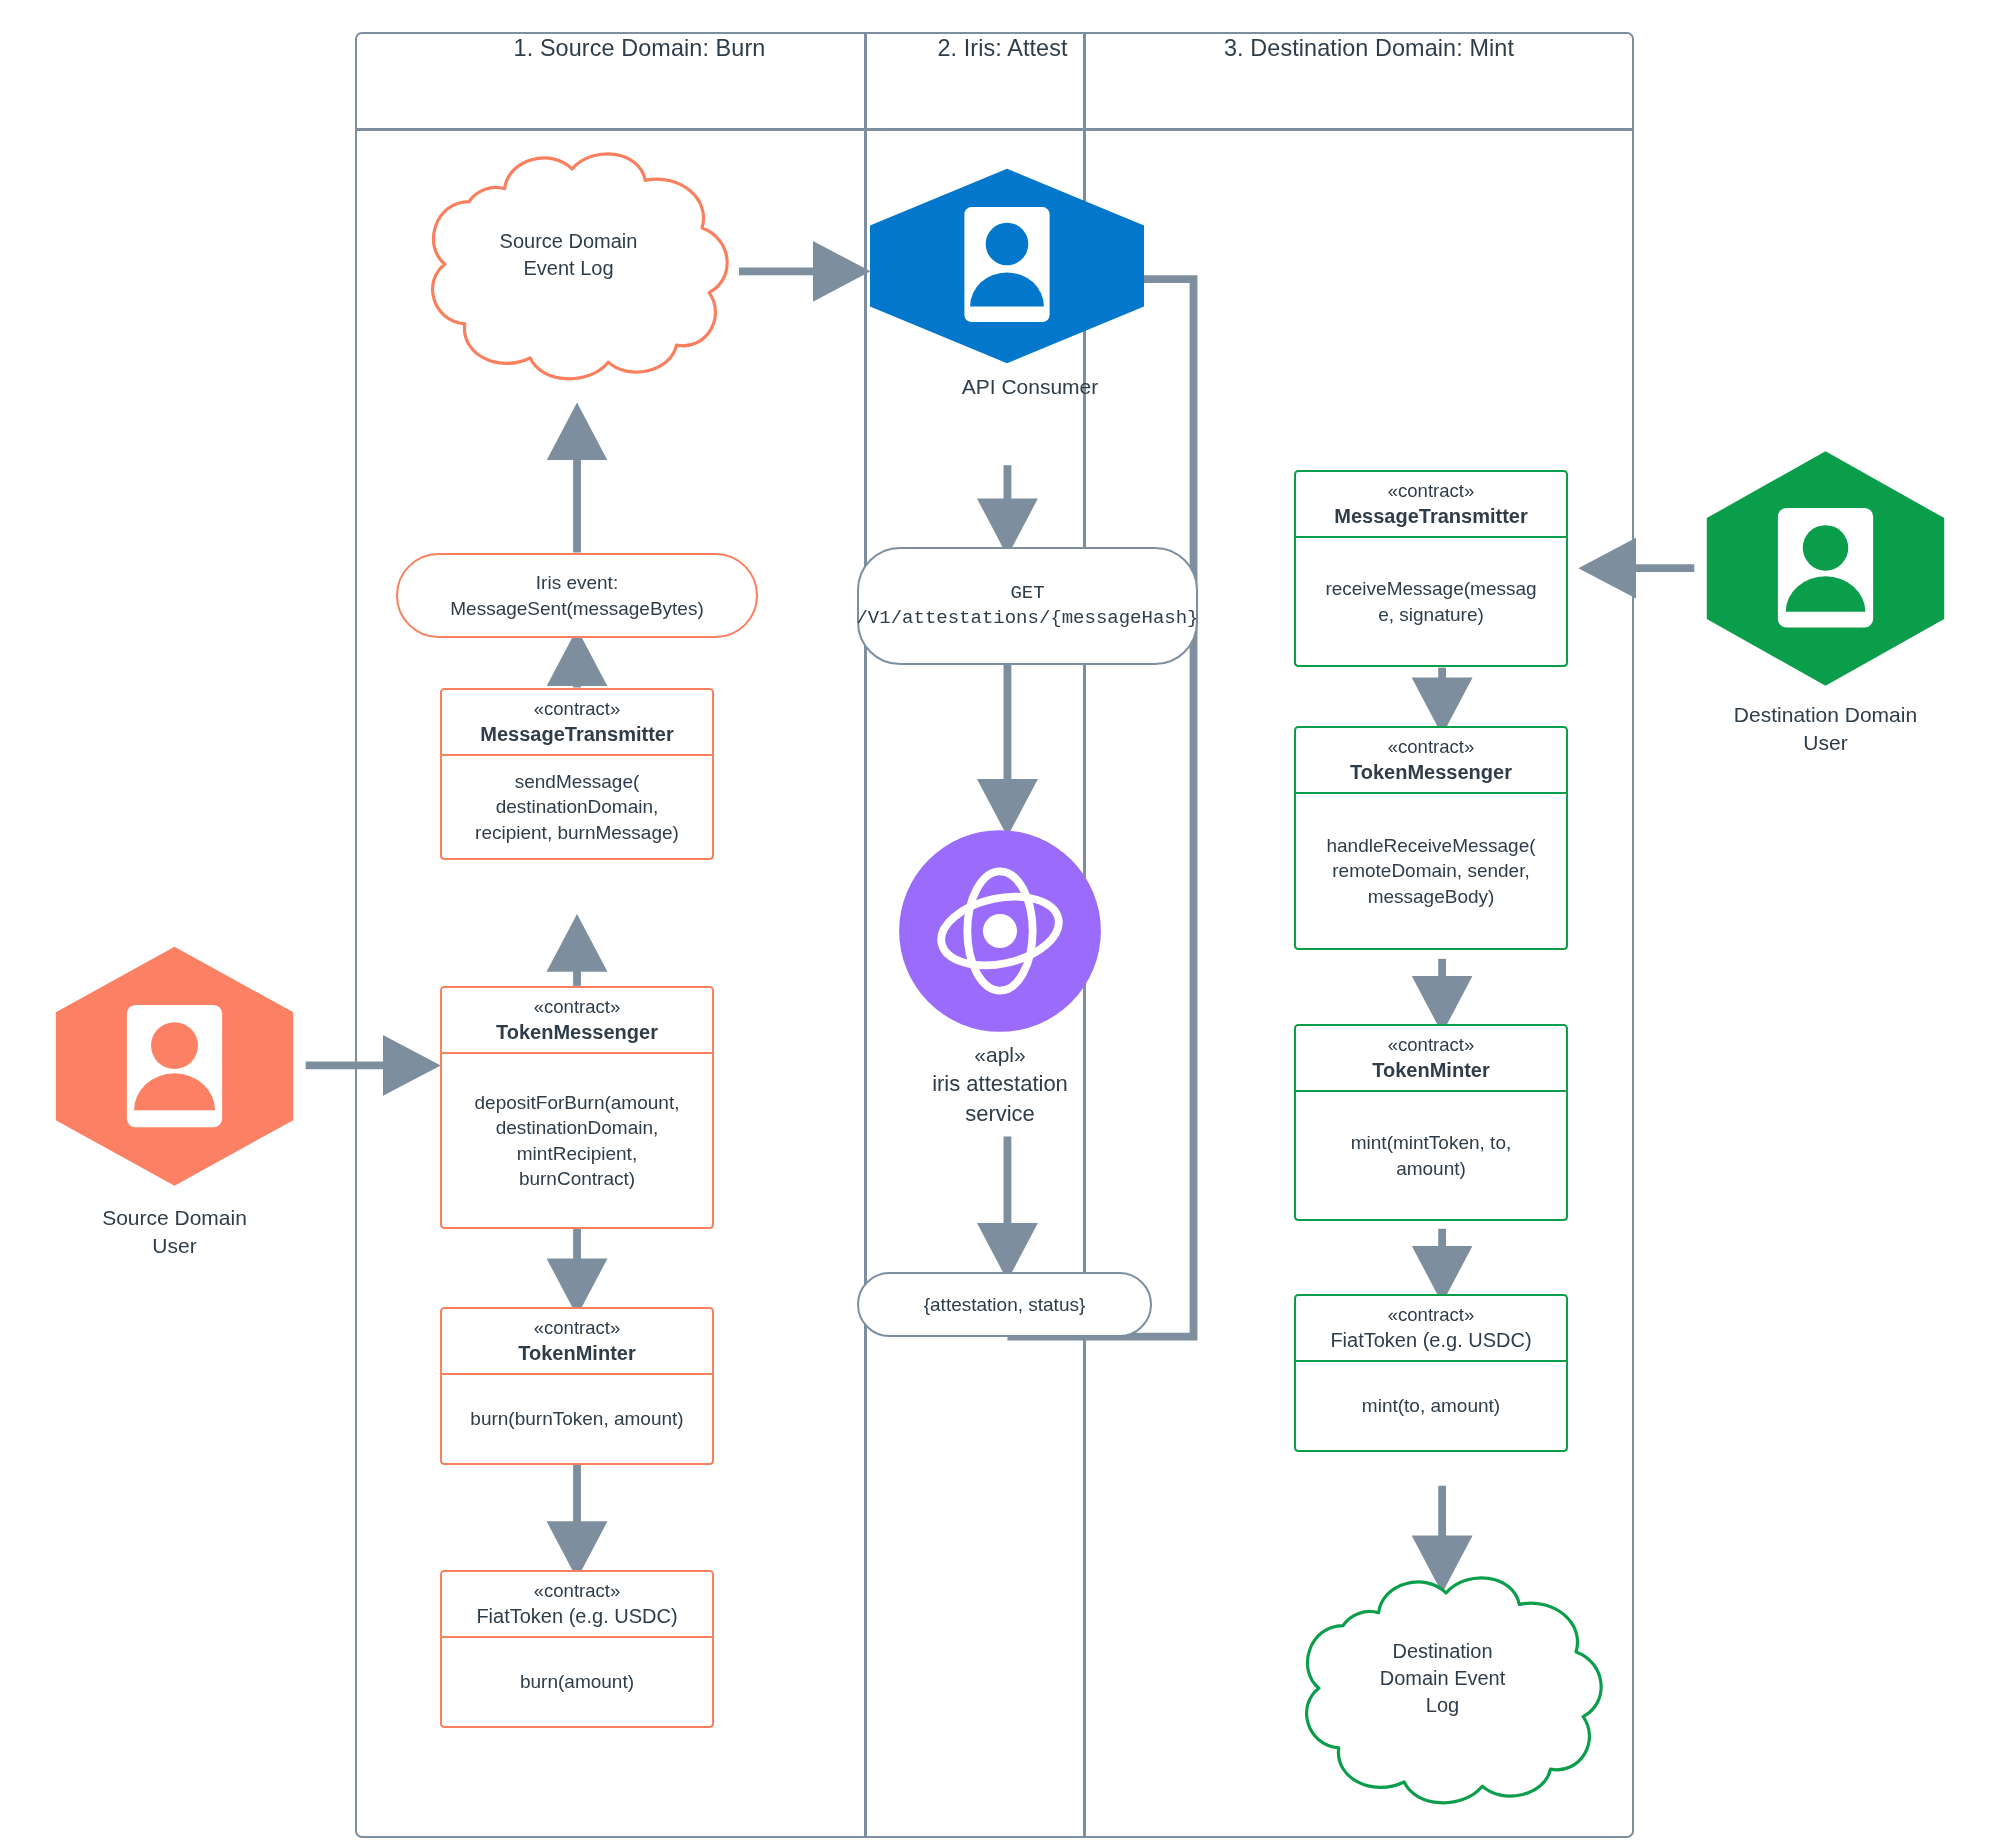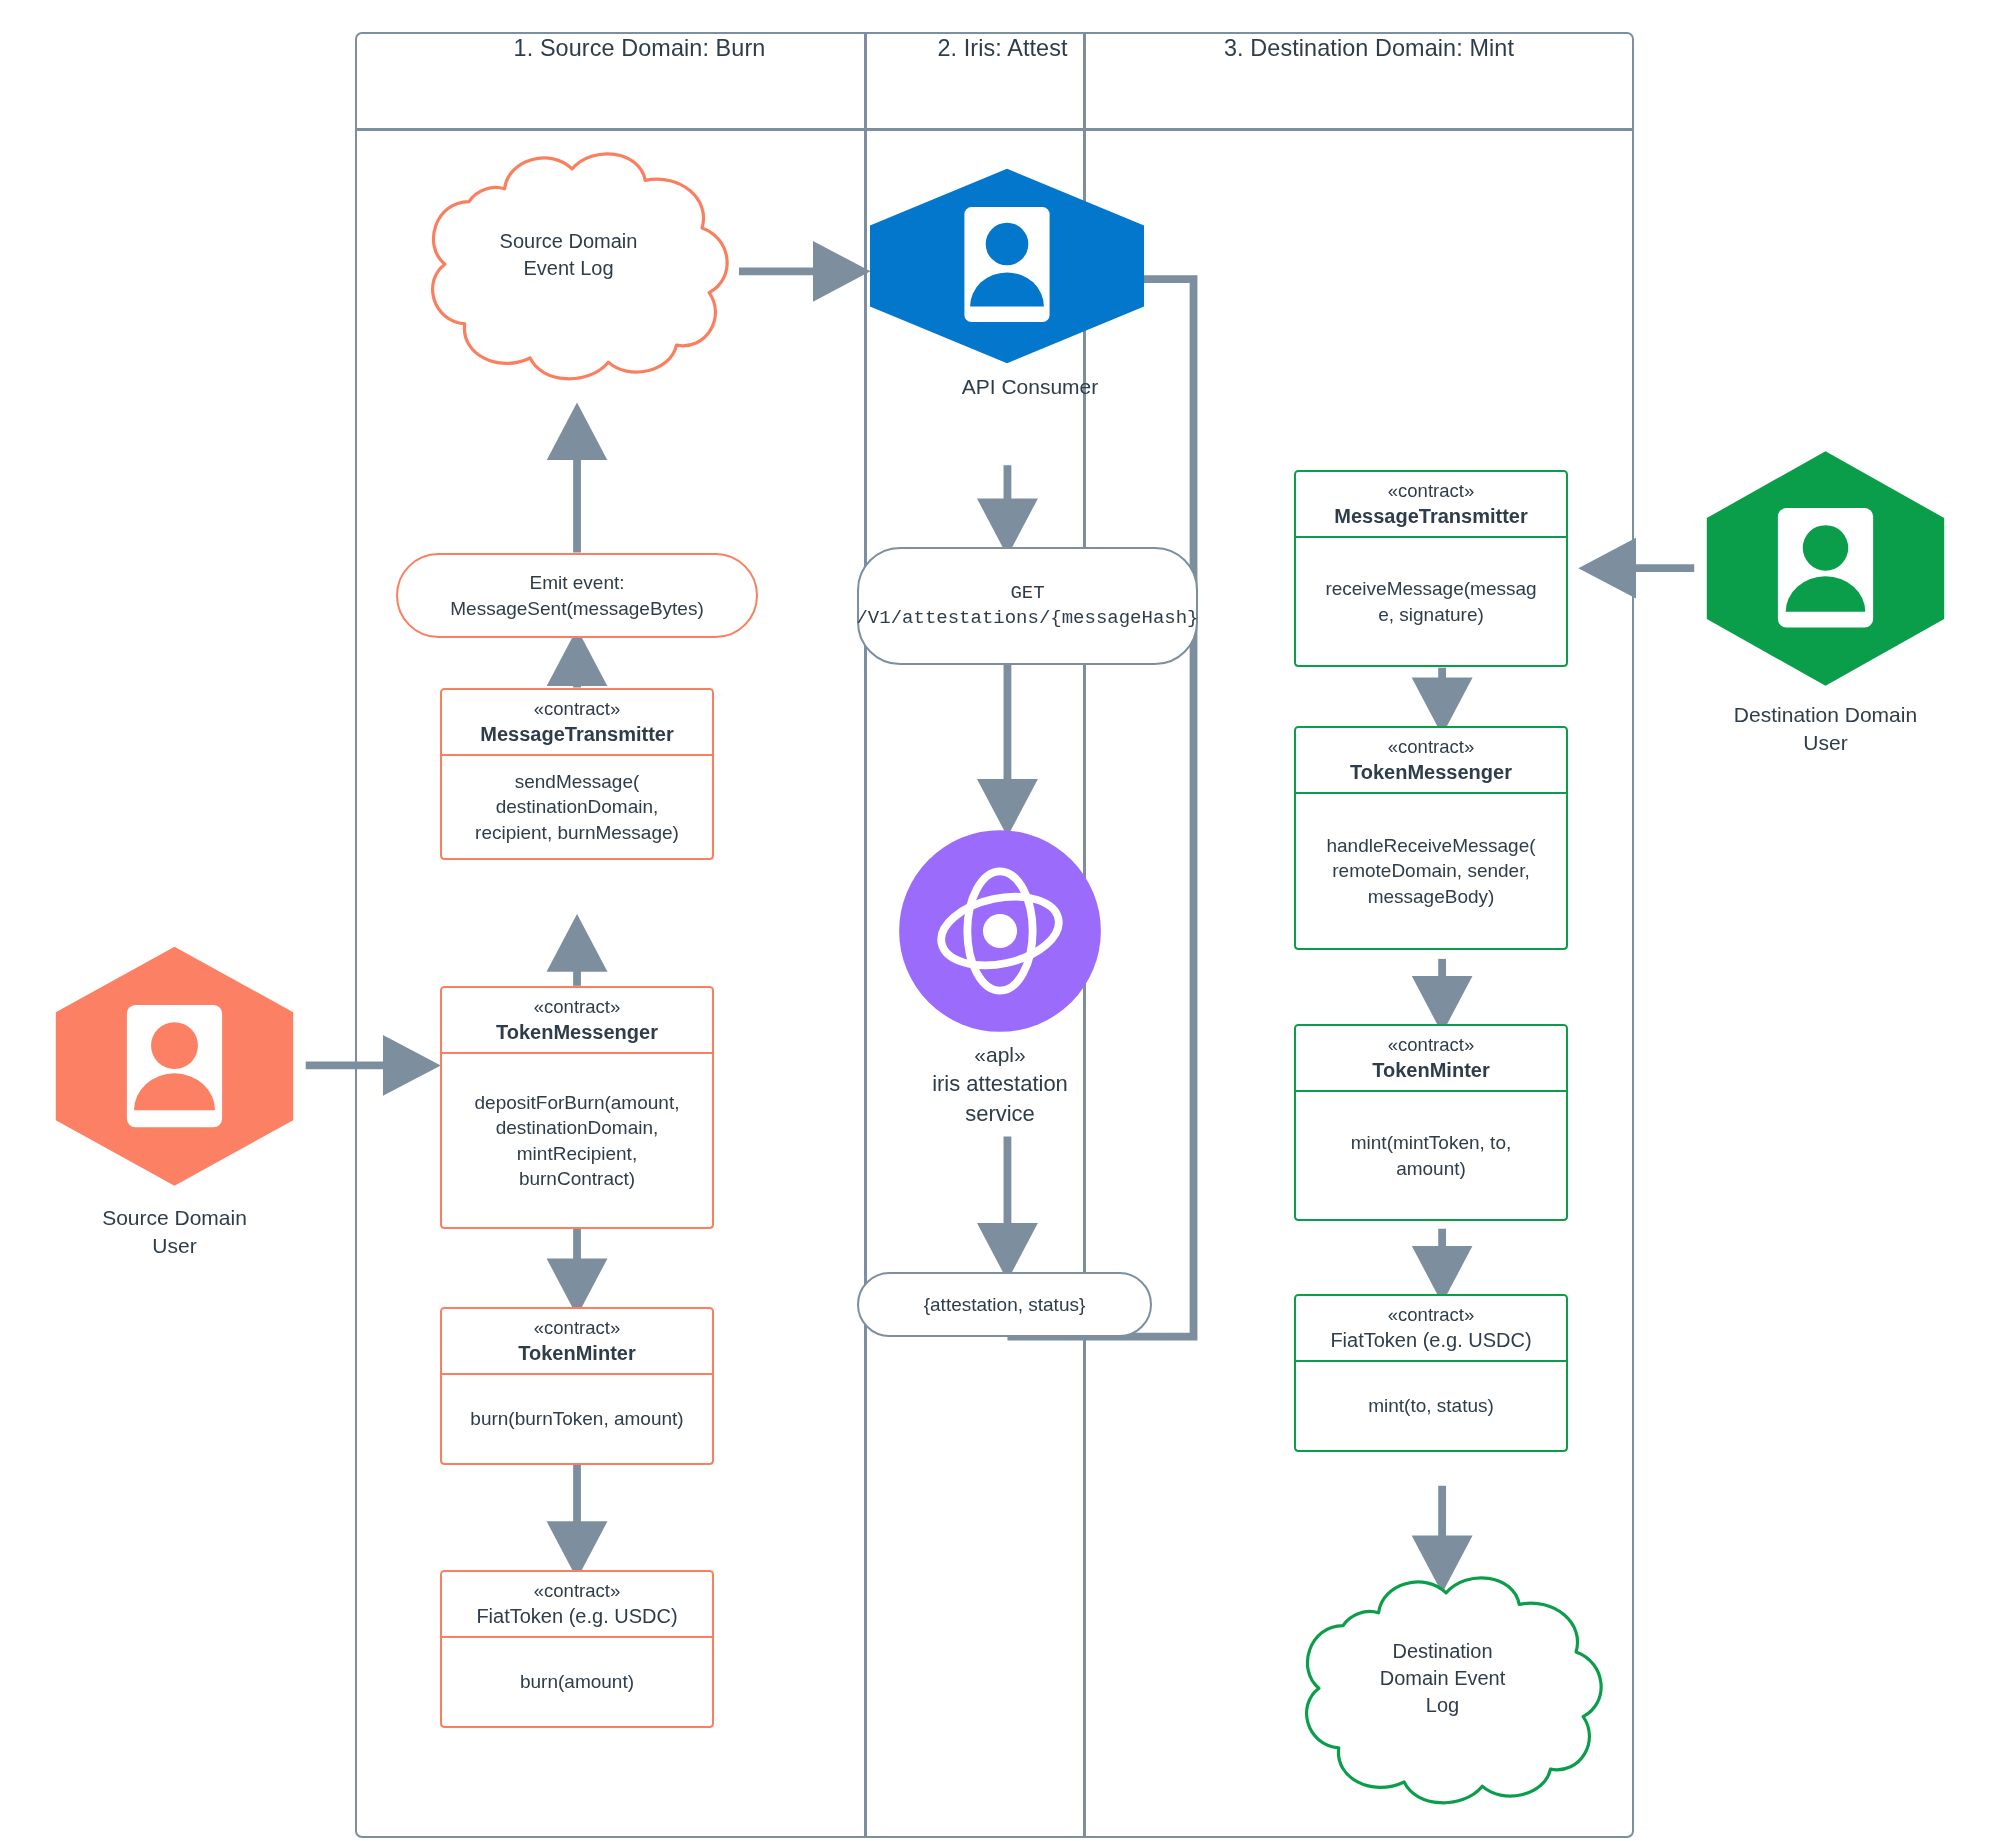--- a/index.html
+++ b/index.html
@@ -143,21 +143,21 @@
                C110,62 132,54 150,60 Z" fill="#ffffff" stroke="#fa7f5f" stroke-width="4.5" stroke-linejoin="round"></path>
     </svg>
     <div class="cloud-text" style="top:82px;">
       <div>Source Domain</div>
       <div>Event Log</div>
     </div>
   </div>
 
   <div class="pill pill-orange" style="left:396px;top:553px;width:362px;height:85px;">
     <div class="node-text">
-      <span>Emit event:</span><br>
+      <span>Iris event:</span><br>
       <span class="bold">MessageSent</span><span>(messageBytes)</span>
     </div>
   </div>
 
   <div class="contract c-orange" style="left:440px;top:688px;width:274px;">
     <div class="hdr" style="height:68px;">
       <div>
         <span class="stereo">«contract»</span>
         <span class="cname">MessageTransmitter</span>
       </div>
@@ -306,21 +306,21 @@
 
   <div class="contract c-green" style="left:1294px;top:1294px;width:274px;">
     <div class="hdr" style="height:68px;">
       <div>
         <span class="stereo">«contract»</span>
         <span class="cname" style="font-weight:normal;">FiatToken (e.g. USDC)</span>
       </div>
     </div>
     <div class="body" style="height:90px;">
       <div>
-        <span class="bold">mint</span><span>(to, status)</span>
+        <span class="bold">mint</span><span>(to, amount)</span>
       </div>
     </div>
   </div>
 
   <div class="cloud" style="left:1272px;top:1570px;width:341px;height:242px;">
     <svg width="341" height="242" viewBox="0 0 480 340" class="svgblock">
       <path d="M150,60 C155,18 215,2 245,32 C275,-2 340,6 348,48
                C398,38 440,75 428,115 C470,130 476,186 438,206
                C462,240 434,288 392,280 C384,318 324,330 296,304
                C268,338 202,334 186,298 C140,320 88,292 94,250

